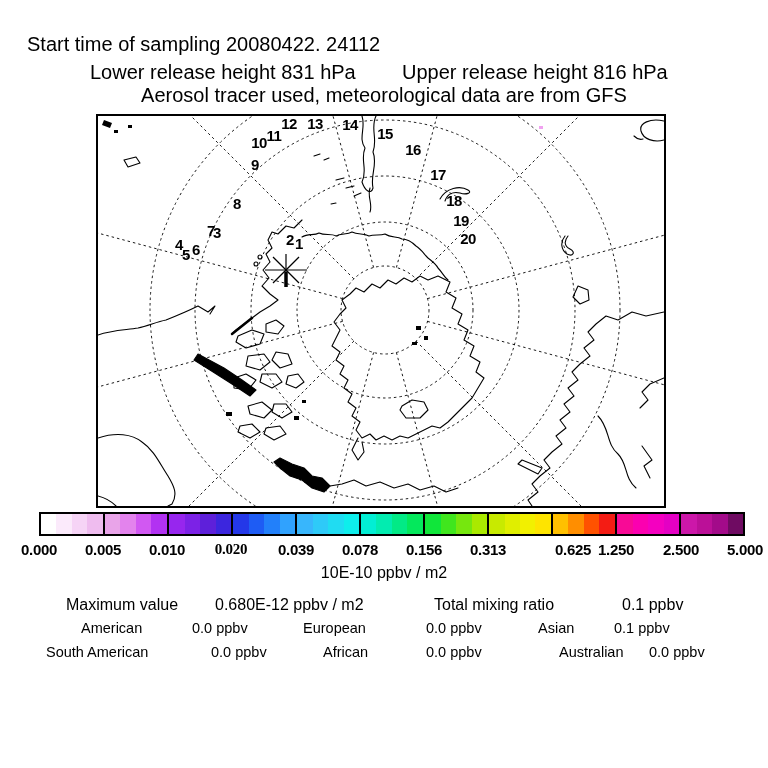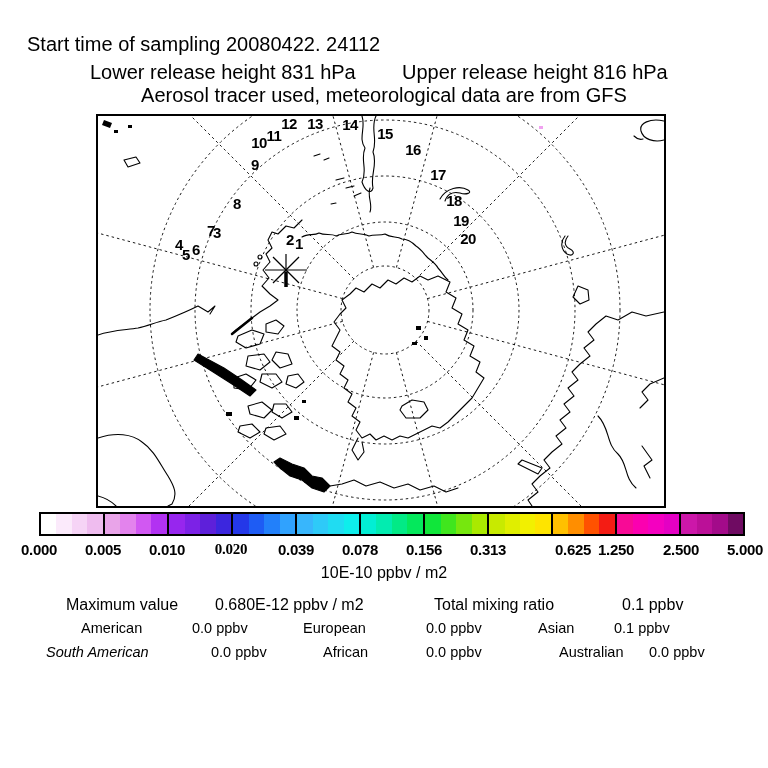--- a/index.html
+++ b/index.html
@@ -181,21 +181,21 @@
       <span class="abs stat1" style="left: 66px; top: 596px;">Maximum value</span>
       <span class="abs stat1" style="left: 215px; top: 596px;">0.680E-12 ppbv / m2</span>
       <span class="abs stat1" style="left: 434px; top: 596px;">Total mixing ratio</span>
       <span class="abs stat1" style="left: 622px; top: 596px;">0.1 ppbv</span>
       <span class="abs stat2" style="left: 81px; top: 620px;">American</span>
       <span class="abs stat2" style="left: 192px; top: 620px;">0.0 ppbv</span>
       <span class="abs stat2" style="left: 303px; top: 620px; text-align: right;">European</span>
       <span class="abs stat2" style="left: 426px; top: 620px;">0.0 ppbv</span>
       <span class="abs stat2" style="left: 538px; top: 620px;">Asian</span>
       <span class="abs stat2" style="left: 614px; top: 620px;">0.1 ppbv</span>
-      <span class="abs stat2" style="left: 46px; top: 644px; font-style: italic;">South American</span>
+      <span class="abs stat2" style="left: 46px; top: 644px;">South American</span>
       <span class="abs stat2" style="left: 211px; top: 644px;">0.0 ppbv</span>
       <span class="abs stat2" style="left: 323px; top: 644px;">African</span>
       <span class="abs stat2" style="left: 426px; top: 644px;">0.0 ppbv</span>
       <span class="abs stat2" style="left: 538px; top: 644px; margin-left: 21px;">Australian</span>
       <span class="abs stat2" style="left: 649px; top: 644px;">0.0 ppbv</span>
     </div>
 
 </div>
 
 </body></html>

